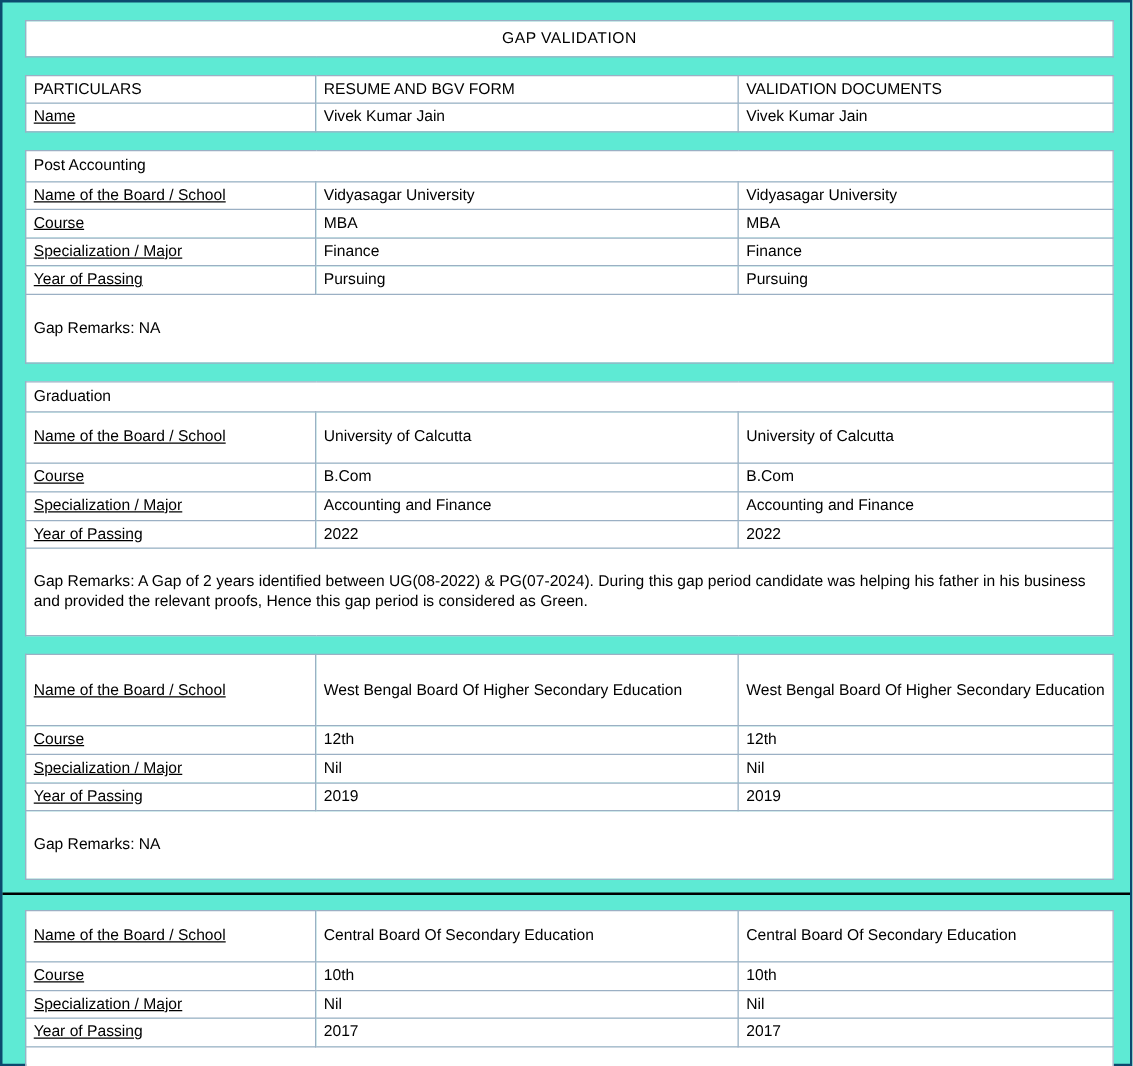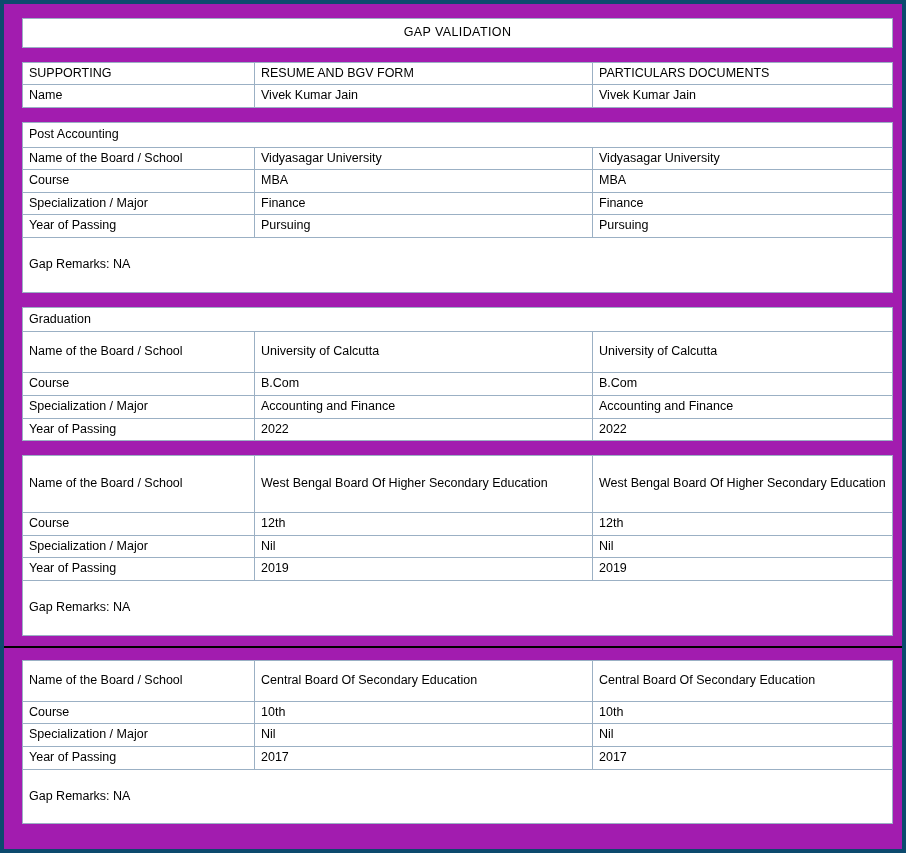--- a/index.html
+++ b/index.html
@@ -12,23 +12,23 @@
     height: 853px;
     font-family: "Liberation Sans", sans-serif;
     color: #000000;
     -webkit-font-smoothing: antialiased;
   }
   .page {
     position: relative;
     width: 906px;
     height: 853px;
     box-sizing: border-box;
-    border: 4px solid #0c4a6e;
+    border: 2px solid #0c4a6e;
     padding: 0;
-    background: #a21caf;
+    background: #5eead4;
   }
   .upper-pane {
     box-sizing: border-box;
     border-bottom: 2px solid #000000;
     padding: 14px 18px 10px 18px;
   }
   .lower-pane {
     box-sizing: border-box;
     padding: 12px 18px 10px 18px;
   }
@@ -76,21 +76,21 @@
   .remarks-cell {
     background: #dce6f1;
     font-weight: bold;
     font-size: 12.5px;
     line-height: 1.45;
     padding: 19px 6px !important;
   }
   .tall td { height: 34px; }
   .xtall td { height: 50px; }
   .value-cell { font-size: 12.5px; margin-left: 32px; }
-  .label-cell { font-size: 12.5px; }
+  .label-cell { font-size: 12.5px; text-decoration: underline; }
 </style>
 </head>
 <body>
 
 <div class="page">
 
   <div class="upper-pane">
 
     <table class="block">
       <colgroup>
@@ -106,23 +106,23 @@
     </table>
 
     <table class="block">
       <colgroup>
           <col class="col1">
           <col class="col2">
           <col class="col3">
         </colgroup>
       <tbody>
         <tr>
-          <td class="header-cell">SUPPORTING</td>
+          <td class="header-cell">PARTICULARS</td>
           <td class="header-cell">RESUME AND BGV FORM</td>
-          <td class="header-cell">PARTICULARS DOCUMENTS</td>
+          <td class="header-cell">VALIDATION DOCUMENTS</td>
         </tr>
         <tr>
           <td class="label-cell">Name</td>
           <td class="value-cell">Vivek Kumar Jain</td>
           <td class="value-cell">Vivek Kumar Jain</td>
         </tr>
       </tbody>
     </table>
 
     <table class="block">
@@ -184,20 +184,23 @@
         <tr>
           <td class="label-cell">Specialization / Major</td>
           <td class="value-cell">Accounting and Finance</td>
           <td class="value-cell">Accounting and Finance</td>
         </tr>
         <tr>
           <td class="label-cell">Year of Passing</td>
           <td class="value-cell">2022</td>
           <td class="value-cell">2022</td>
         </tr>
+        <tr>
+          <td class="remarks-cell" colspan="3">Gap Remarks: A Gap of 2 years identified between UG(08-2022) &amp; PG(07-2024). During this gap period candidate was helping his father in his business and provided the relevant proofs, Hence this gap period is considered as Green.</td>
+        </tr>
       </tbody>
     </table>
 
     <table class="block last">
       <colgroup>
           <col class="col1">
           <col class="col2">
           <col class="col3">
         </colgroup>
       <tbody>

